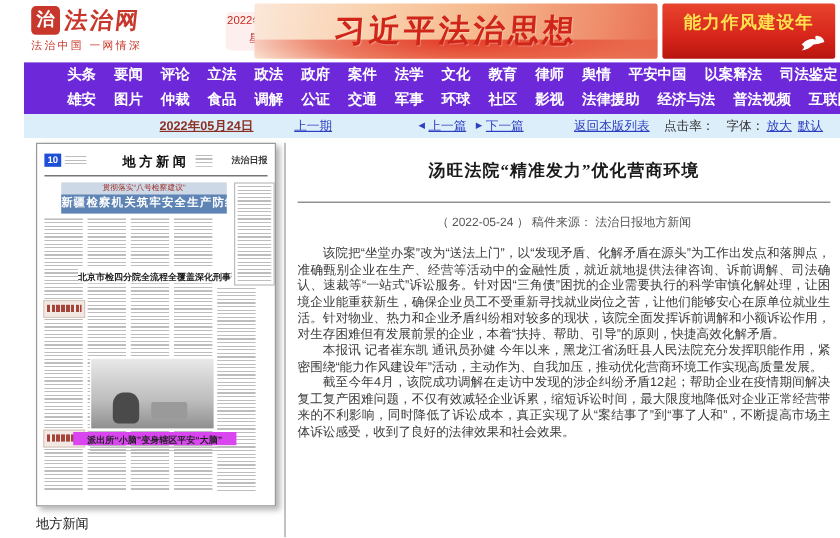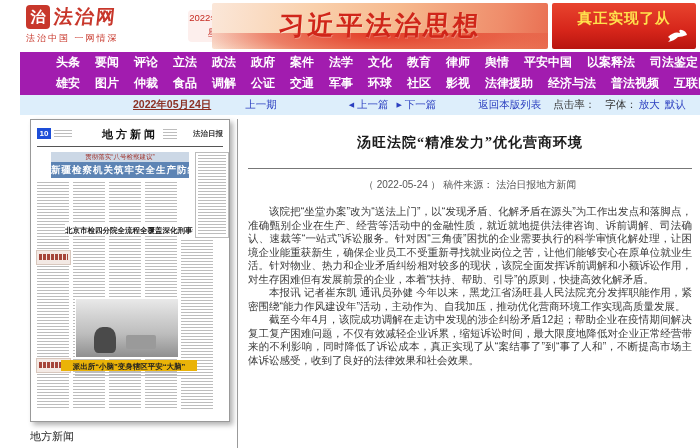--- a/index.html
+++ b/index.html
@@ -26,30 +26,30 @@
   .banner-main-text{position:relative;z-index:2;color:#d0261a;font-size:26px;font-weight:bold;
         font-family:"Liberation Serif",serif;text-align:center;line-height:46px;letter-spacing:3px;
         transform:skewX(-4deg);text-shadow:1px 1px 0 #fff4;}
   .banner-side{position:absolute;left:552px;top:3px;width:144px;height:46px;cursor:pointer;border-radius:2px;
         background:linear-gradient(180deg,#e8442e 0%,#d6251a 60%,#b8150f 100%);overflow:hidden;}
   .banner-side-l1{color:#ffe14d;font-size:14.5px;font-weight:bold;text-align:center;margin-top:6px;letter-spacing:1px;}
   .banner-side-l2{color:#ffe14d;font-size:14px;font-weight:bold;text-align:center;letter-spacing:4px;}
   .dove{position:absolute;right:8px;bottom:6px;width:22px;height:14px;}
 
   
-  .nav{position:absolute;left:20px;top:52px;width:680px;height:43px;background:#a21caf;}
+  .nav{position:absolute;left:20px;top:52px;width:680px;height:43px;background:#6d28d9;}
   .nav-row{display:flex;gap:15px;padding-left:36px;height:21px;align-items:center;}
   .nav-row span{color:#fff;font-size:12px;font-weight:bold;white-space:nowrap;cursor:pointer;}
 
   
   .toolbar{position:absolute;left:20px;top:95px;width:680px;height:20px;background:#ddeefb;
            font-size:10.5px;display:flex;align-items:center;}
   .toolbar .it{white-space:nowrap;}
   .t-date{color:#8b3024;font-weight:bold;text-decoration:underline;margin-left:113px;cursor:pointer;}
-  .t-link{color:#2b3fc0;cursor:pointer;}
+  .t-link{color:#2b3fc0;text-decoration:underline;cursor:pointer;}
   .t-plain{color:#333;}
   .arr{color:#2b3fc0;font-size:7px;vertical-align:1px;}
 
   
   .thumb{position:absolute;left:30px;top:119px;width:198px;height:301px;background:#fff;
          border:1px solid #999;box-shadow:3px 3px 5px rgba(0,0,0,.3);cursor:pointer;}
   .np-head{position:absolute;left:6px;top:7px;right:6px;height:15px;}
   .np-pageno{position:absolute;left:0;top:1px;width:14px;height:11px;background:#1d4ed8;color:#fff;
              font-size:8px;line-height:11px;text-align:center;font-weight:bold;}
   .np-headfx{position:absolute;left:17px;top:3px;width:18px;height:8px;}
@@ -68,21 +68,21 @@
   .np-col{position:absolute;top:62px;height:228px;width:32px;}
   .np-minibox{position:absolute;width:33px;height:13px;background:#f3e9e4;border:1px solid #d8c7bd;}
   .np-minibox i{display:block;margin:3px 2px 0;height:6px;background:repeating-linear-gradient(90deg,#a5453a 0 3px,rgba(0,0,0,0) 3px 4px);}
   .np-midhead{position:absolute;left:34px;top:104px;width:128px;background:#fff;color:#222;
               font-size:7.5px;font-weight:bold;text-align:center;line-height:9px;padding:2px 0 1px;white-space:nowrap;overflow:hidden;}
   .np-photo{position:absolute;left:44px;top:178px;width:102px;height:58px;background:#fff;padding:1px;}
   .np-photo .img{width:100%;height:100%;
      background:linear-gradient(180deg,#e9e9e9 0%,#d2d2d2 30%,#bdbdbd 60%,#8f8f8f 100%);position:relative;overflow:hidden;}
   .np-photo .img:before{content:"";position:absolute;left:18px;bottom:4px;width:22px;height:26px;background:#4a4a4a;border-radius:40% 40% 20% 20%;}
   .np-photo .img:after{content:"";position:absolute;left:50px;bottom:8px;width:30px;height:14px;background:#9a9a9a;border-radius:2px;}
-  .np-bothead{position:absolute;left:30px;top:240px;width:136px;background:#eab308;color:#222;
+  .np-bothead{position:absolute;left:30px;top:240px;width:136px;background:#d946ef;color:#222;
               font-size:7.5px;font-weight:bold;text-align:center;line-height:9px;padding:2px 0 0;white-space:nowrap;overflow:hidden;}
   .np-botsub{position:absolute;left:44px;top:252px;width:108px;height:4px;}
   .np-rightbox{position:absolute;left:164px;top:32px;width:28px;height:80px;border:1px solid #bbb;padding:2px;}
   .np-rightbox .fx{height:100%;}
   .thumb-label{position:absolute;left:30px;top:429px;font-size:11px;color:#222;}
 
   
   .vdiv{position:absolute;left:237px;top:119px;width:1px;height:329px;background:#9a9a9a;}
   .article{position:absolute;left:248px;top:128px;width:444px;}
   .a-title{text-align:center;font-size:14px;font-weight:bold;color:#1a1a1a;letter-spacing:1px;
@@ -106,21 +106,21 @@
       <div class="logo-slogan">法治中国 一网情深</div>
     </div>
     <div class="datebox">
       <div>2022年5月24日</div>
       <div>星期二</div>
     </div>
     <div class="banner-main">
       <div class="banner-main-text">习近平法治思想</div>
     </div>
     <div class="banner-side">
-      <div class="banner-side-l1">真正实现了从</div>
+      <div class="banner-side-l1">能力作风建设年</div>
       <svg class="dove" viewBox="0 0 22 14">
         <path d="M2 8 Q8 2 14 4 Q12 0 16 1 Q20 2 21 6 Q16 8 12 8 Q8 12 2 13 Q6 10 2 8 Z" fill="#ffffff"></path>
       </svg>
     </div>
   </div>
 
   <div class="nav">
     <div class="nav-row">
       <span>头条</span>
       <span>要闻</span>

